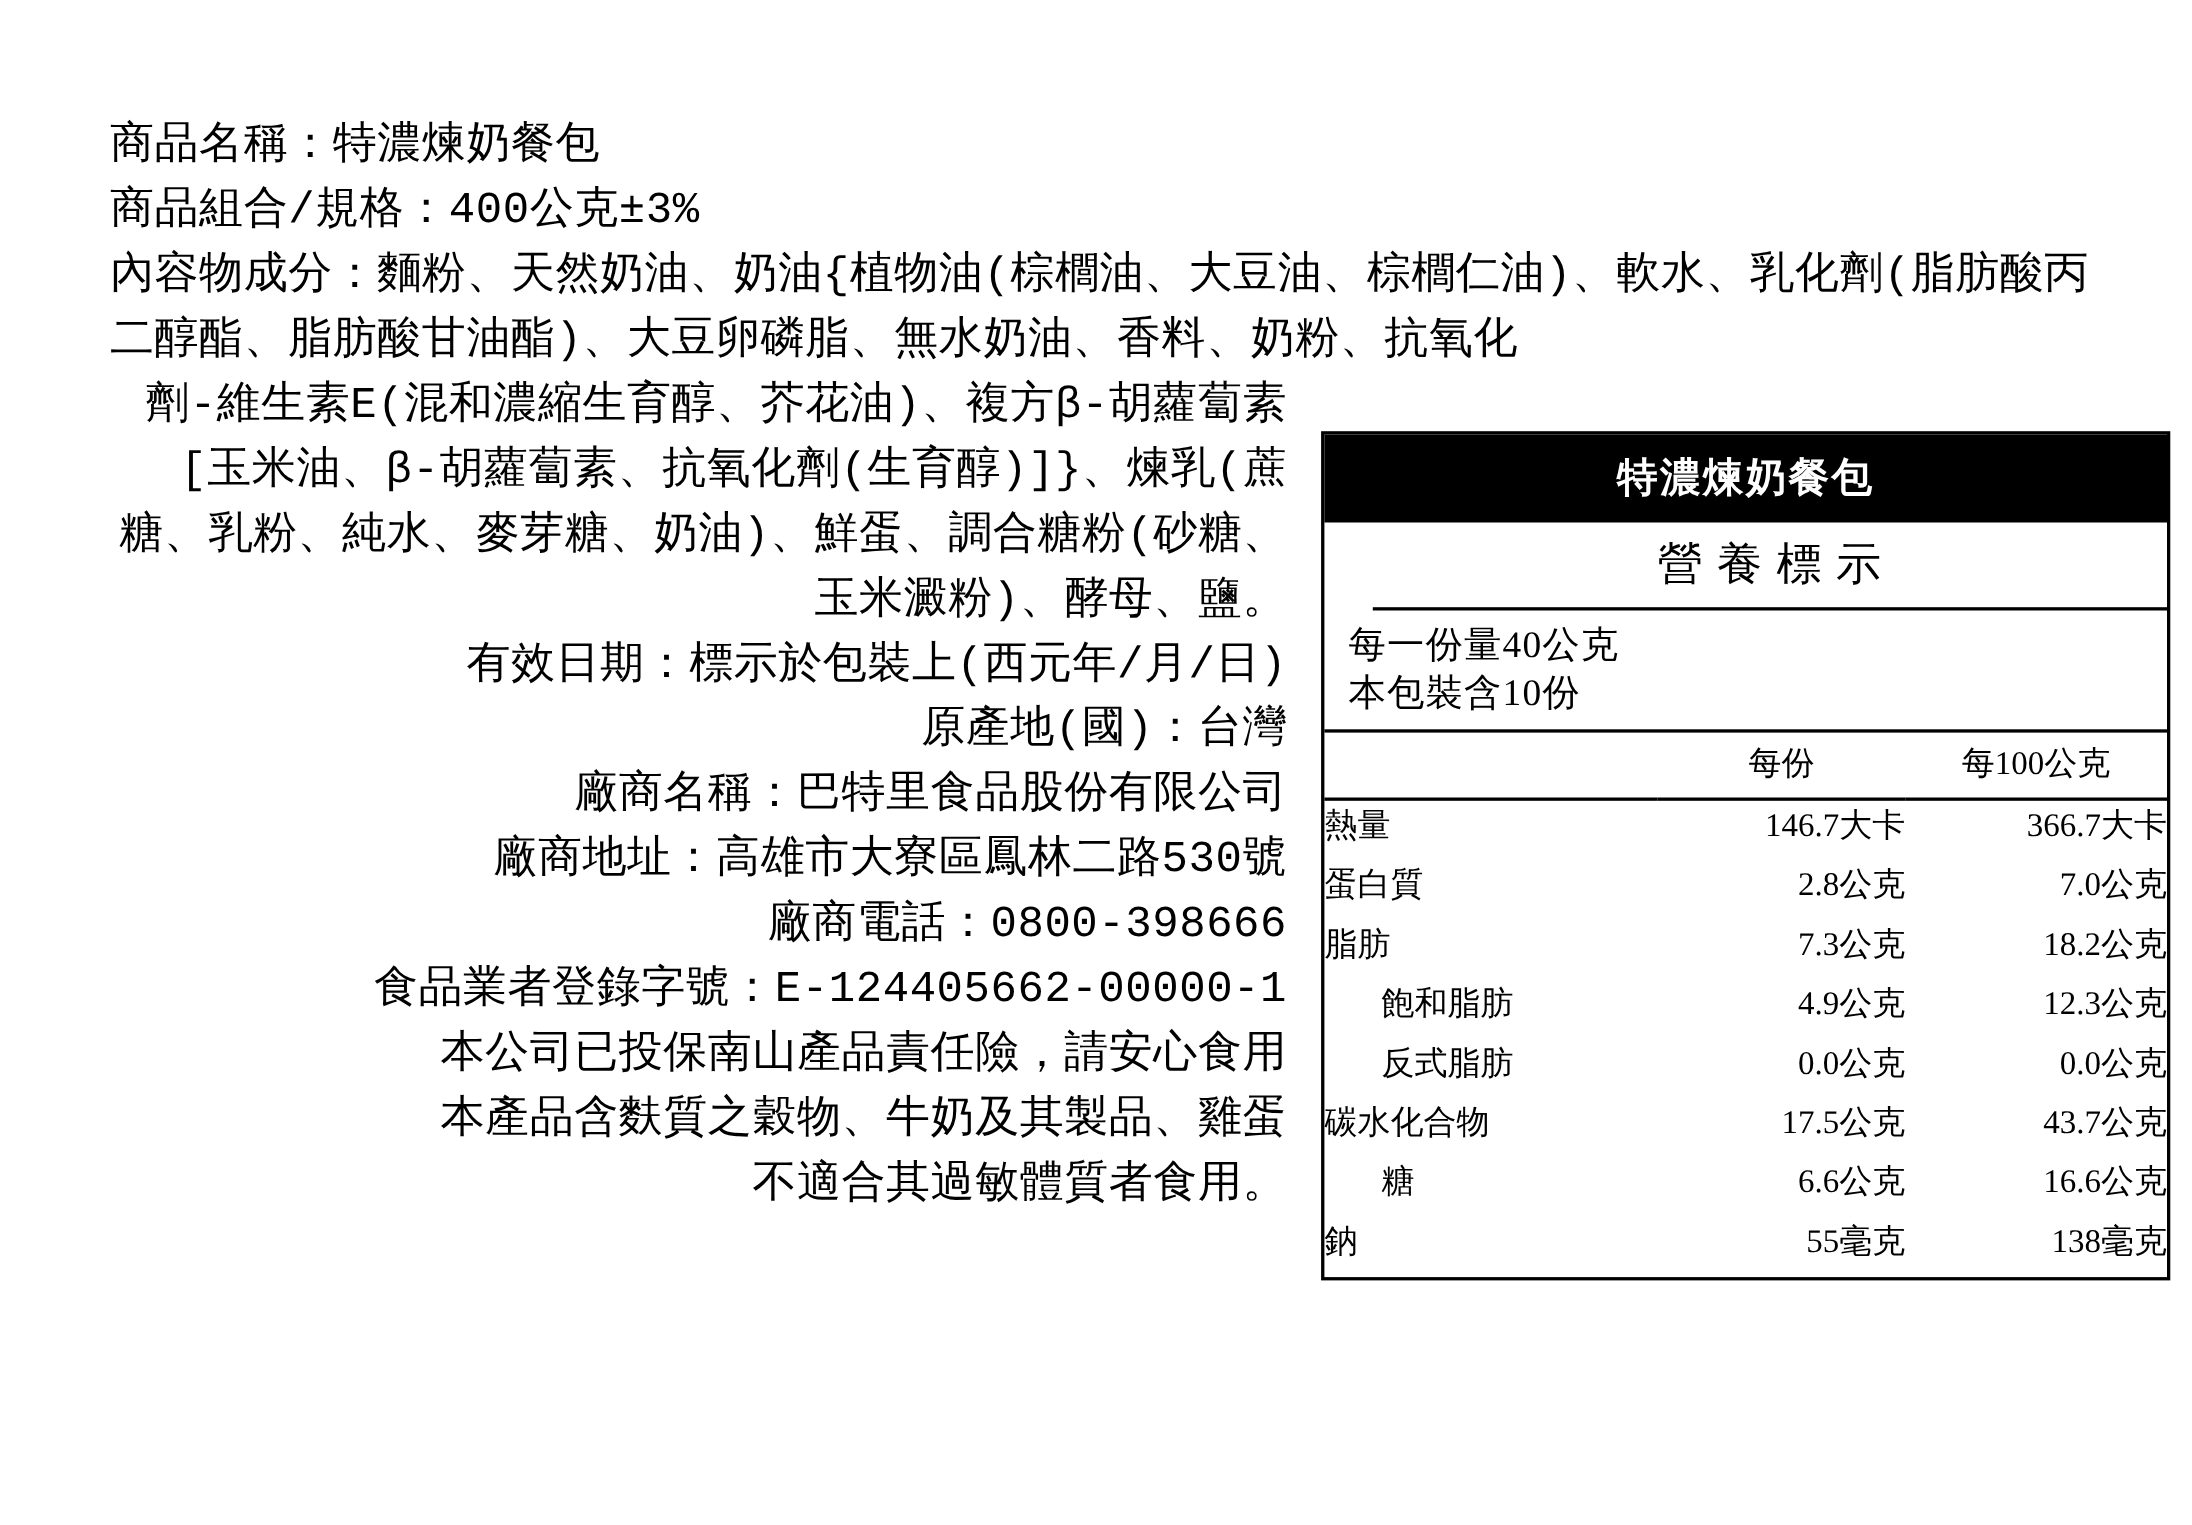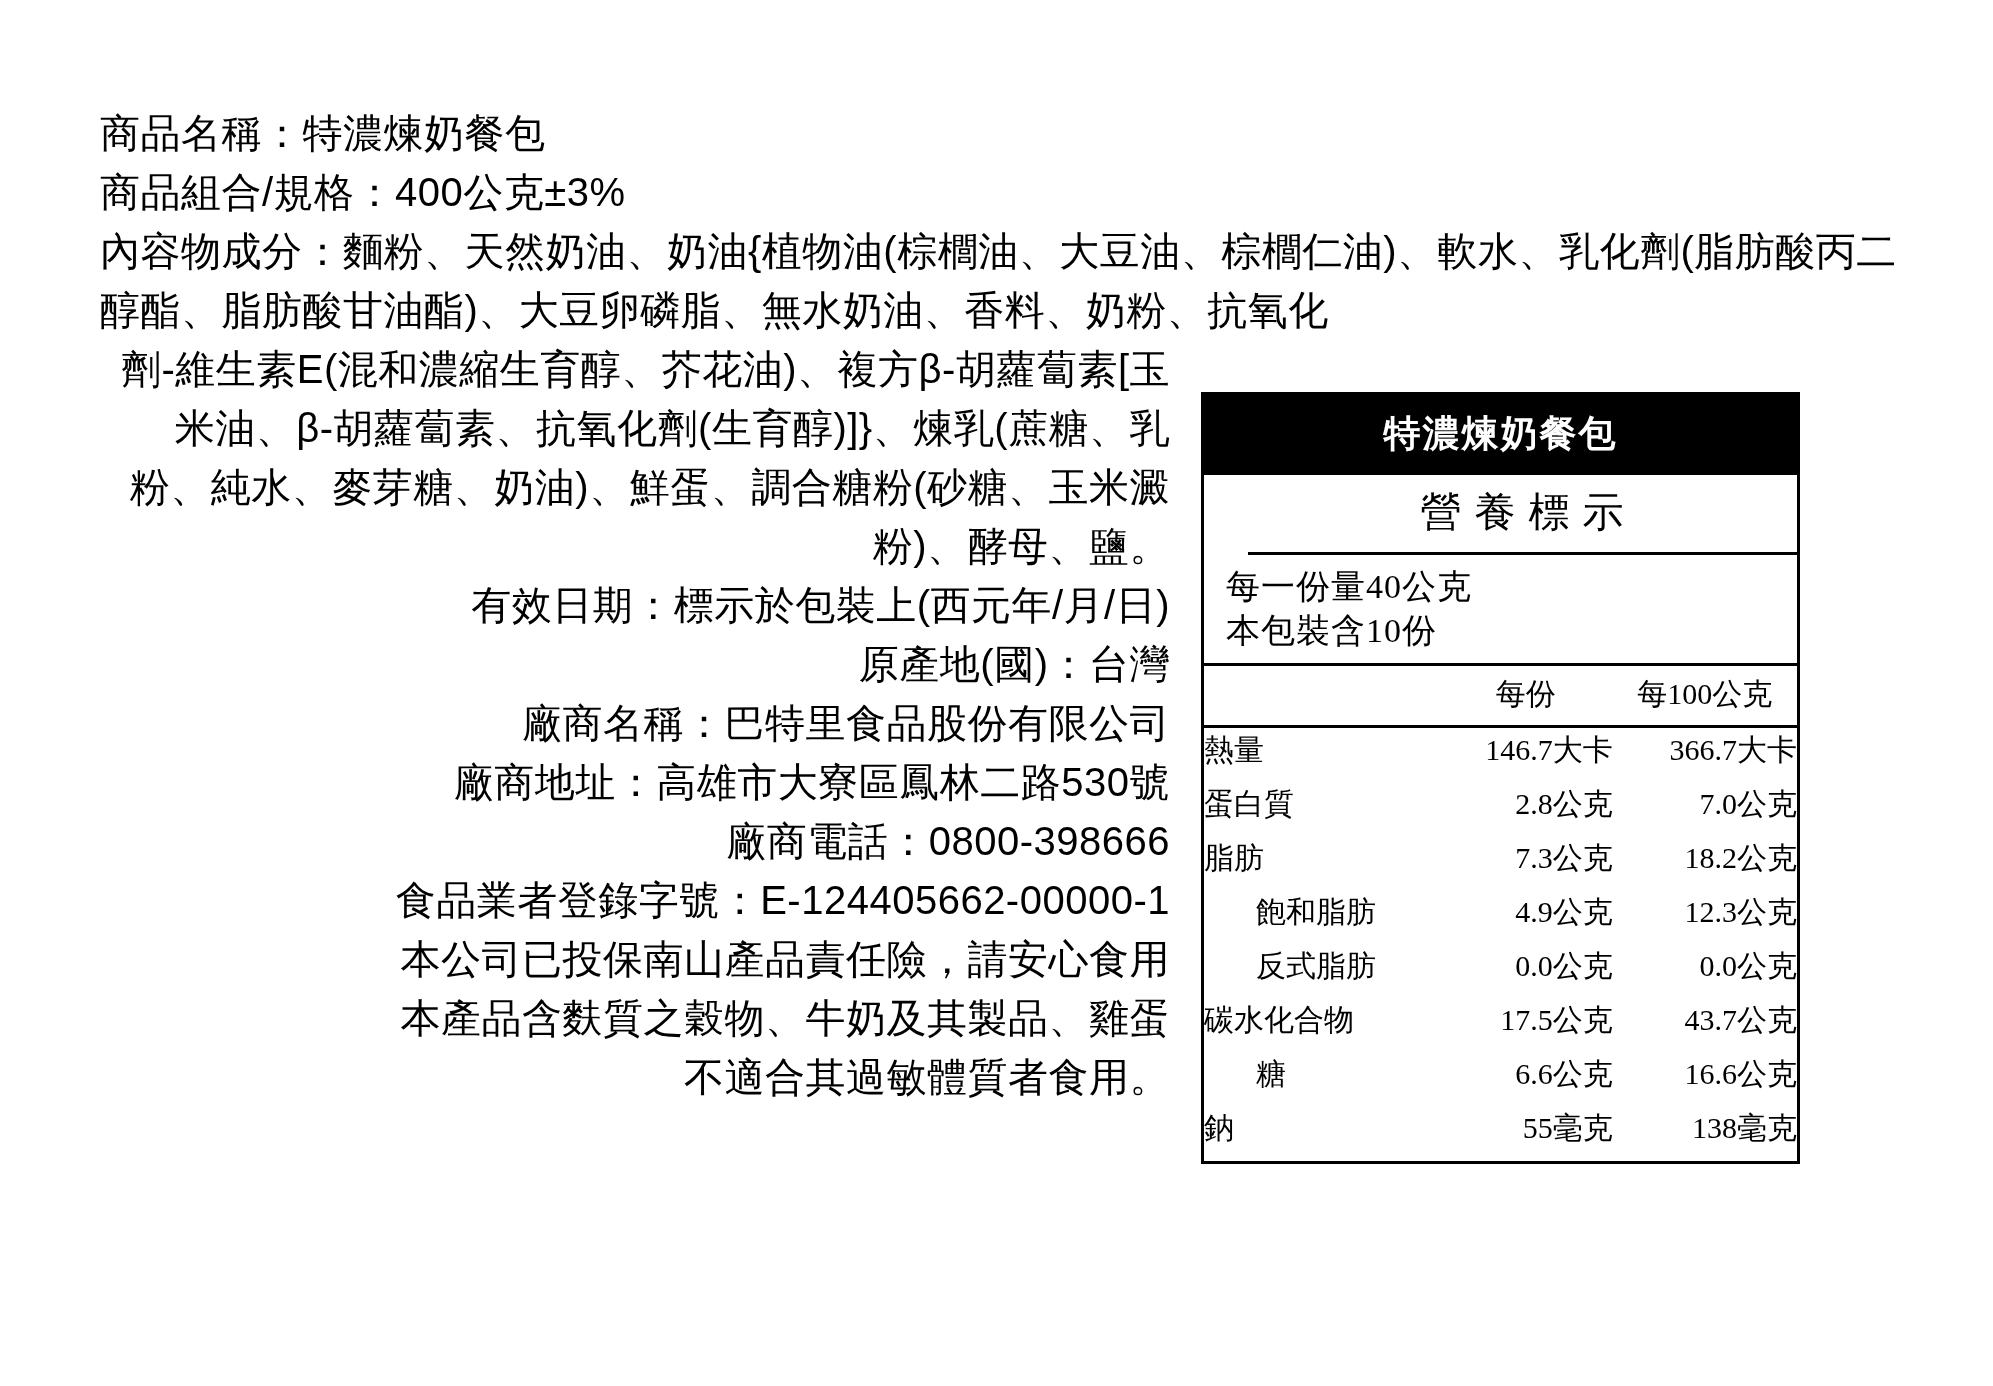--- a/index.html
+++ b/index.html
@@ -28,38 +28,38 @@
     left: 100px;
     top: 104px;
     width: 1800px;
   }
 
   .info-line {
     font-size: 40px;
     line-height: 59px;
     letter-spacing: 0.5px;
     white-space: pre-wrap;
-    font-family: Liberation Sans, sans-serif;
+    font-family: Liberation Mono, monospace;
   }
 
   
   .narrow {
     width: 1070px;
     text-align: right;
   }
   .wide {
     width: 1800px;
   }
 
   
   #nutrition-table {
     position: absolute;
     left: 1201px;
     top: 392px;
-    width: 599px;
+    width: 772px;
     border: 3px solid #000000;
     box-sizing: border-box;
     background: #ffffff;
     font-family: "Liberation Serif", serif;
   }
 
   #nutrition-title {
     background: #000000;
     color: #ffffff;
     text-align: center;

